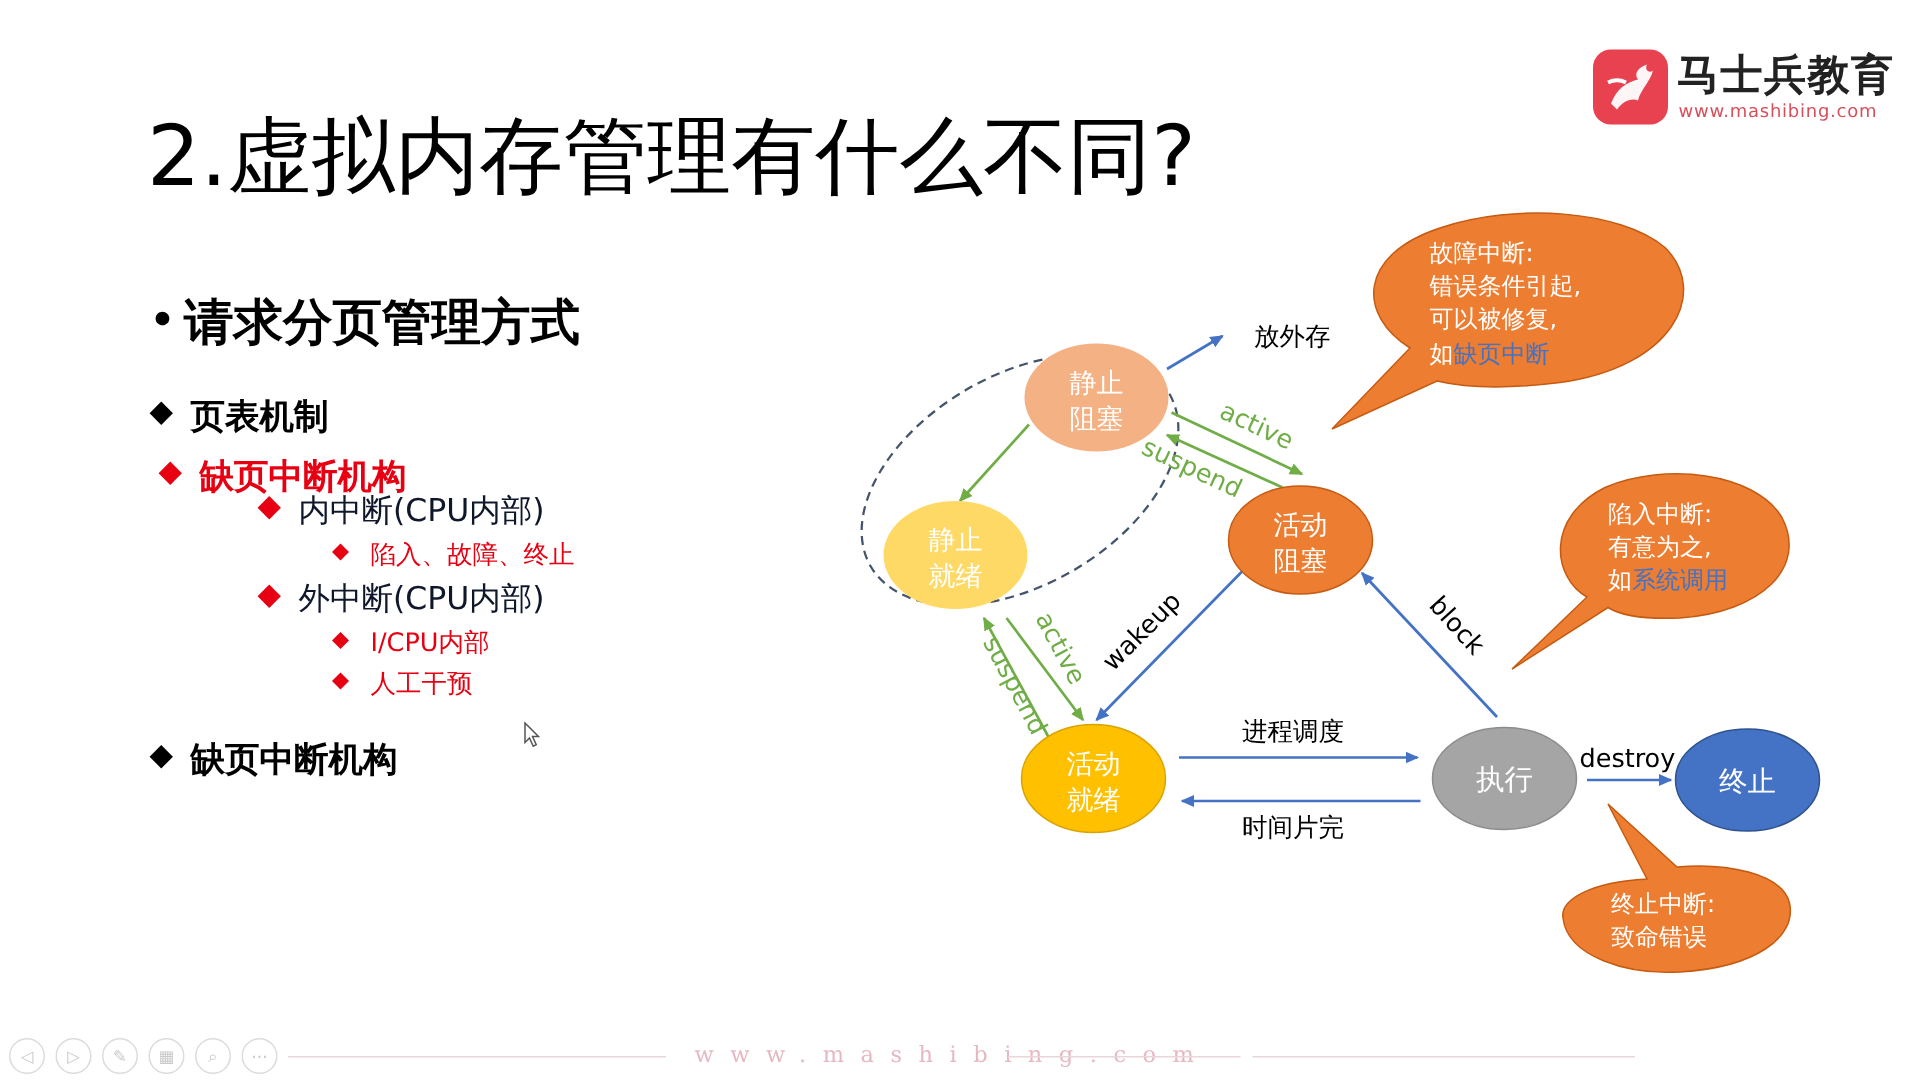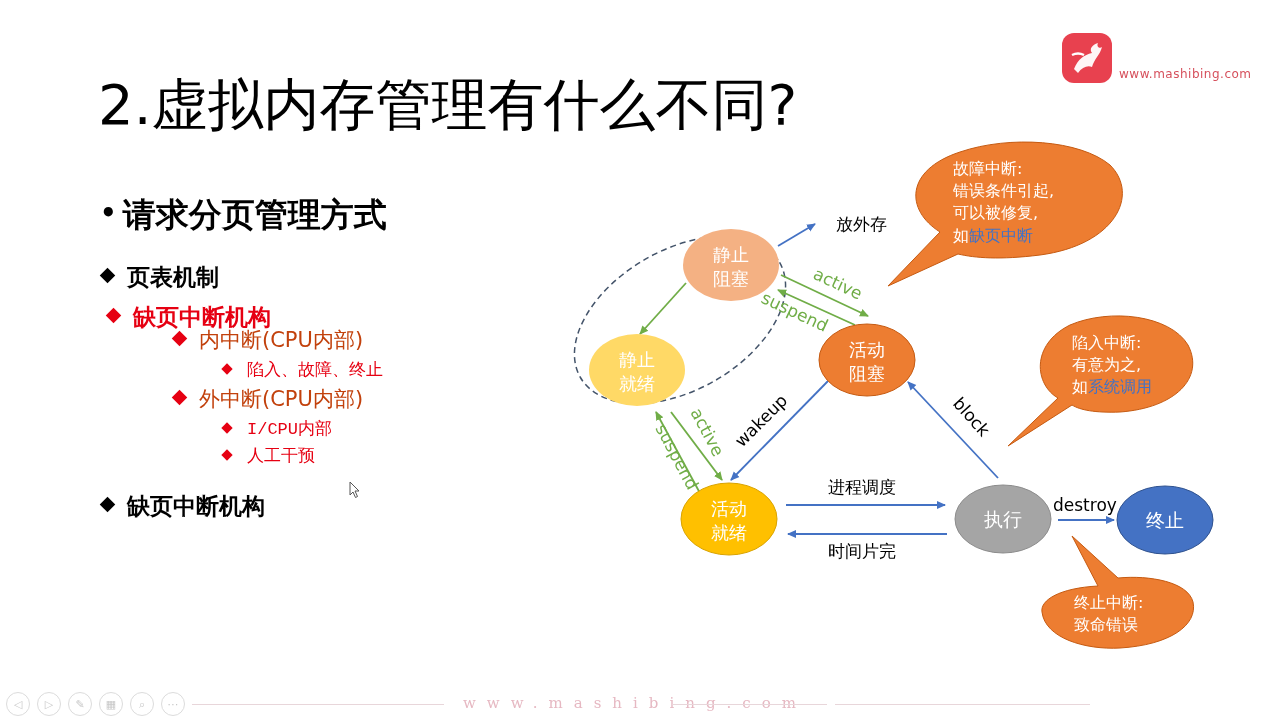--- a/index.html
+++ b/index.html
@@ -9,22 +9,22 @@
            font-family:"DejaVu Sans",sans-serif; font-weight:normal; }
   .logo { position:absolute; left:1062px; top:33px; width:210px; height:52px; }
   .logo-mark { position:absolute; left:0; top:0; width:50px; height:50px; border-radius:12px; background:#e8414f; }
   .logo-name { position:absolute; left:56px; top:-2px; font-size:28px; font-weight:bold; color:#222; letter-spacing:1px; }
   .logo-url { position:absolute; left:57px; top:34px; font-size:12px; color:#d6505c; letter-spacing:0.5px; }
 
   .bullets { position:absolute; left:0; top:0; }
   .b { position:absolute; white-space:nowrap;text-align:right; }
   .lvl0 { left:100px; top:193px; font-size:33px; font-weight:bold; }
   .lvl1 { font-size:23px; font-weight:bold;margin-top:12px; }
-  .lvl2 { font-size:21px; color:#c2410c; }
-  .lvl3 { font-size:17px; color:#e60012;font-family:Liberation Mono, monospace; }
+  .lvl2 { font-size:21px; color:#0f172a; }
+  .lvl3 { font-size:17px; color:#e60012; }
   .red { color:#e60012; }
   .diamond { display:inline-block; width:11px; height:11px; transform:rotate(45deg); margin-right:14px; vertical-align:middle; position:relative; top:-3px; }
   .diamond.small { width:8px; height:8px; margin-right:16px; top:-2px; }
 
   svg.diagram { position:absolute; left:0; top:0; }
   .footer-icons { position:absolute; left:6px; top:692px; display:flex; gap:7px; }
   .ficon { width:22px; height:22px; border:1px solid #dcdcdc; border-radius:50%; display:flex; align-items:center; justify-content:center; font-size:11px; color:#c8c8c8; }
   .footer-line { position:absolute; top:704px; height:1px; background:#e8d6da; }
   .footer-url { position:absolute; left:463px; top:694px; font-size:15px; letter-spacing:11px; color:#e6b8c2; font-family:"DejaVu Serif",serif; }
   .cursor { position:absolute; left:349px; top:481px; }
@@ -34,20 +34,21 @@
 
 <div class="title">2.虚拟内存管理有什么不同?</div>
 
 <div class="logo">
   <div class="logo-mark">
     <svg width="50" height="50" viewBox="0 0 50 50">
       <path d="M12 36 C16 26, 22 22, 30 20 C27 16, 30 12, 36 10 C34 14, 38 16, 40 14 C38 22, 32 26, 30 34 C26 32, 20 34, 16 40 Z" fill="#ffffff" opacity="0.95"></path>
       <path d="M10 22 C14 20, 18 20, 22 22" stroke="#fff" stroke-width="2.5" fill="none"></path>
     </svg>
   </div>
+  <div class="logo-name">马士兵教育</div>
   <div class="logo-url">www.mashibing.com</div>
 </div>
 
 <div class="bullets">
   <div class="b lvl0">
     <span style="font-size:26px;position:relative;top:-4px;margin-right:6px;">•</span><span>请求分页管理方式</span>
   </div>
 
   <div class="b lvl1" style="left:102px;top:250px;">
     <span class="diamond" style="background:#000;"></span><span>页表机制</span>

